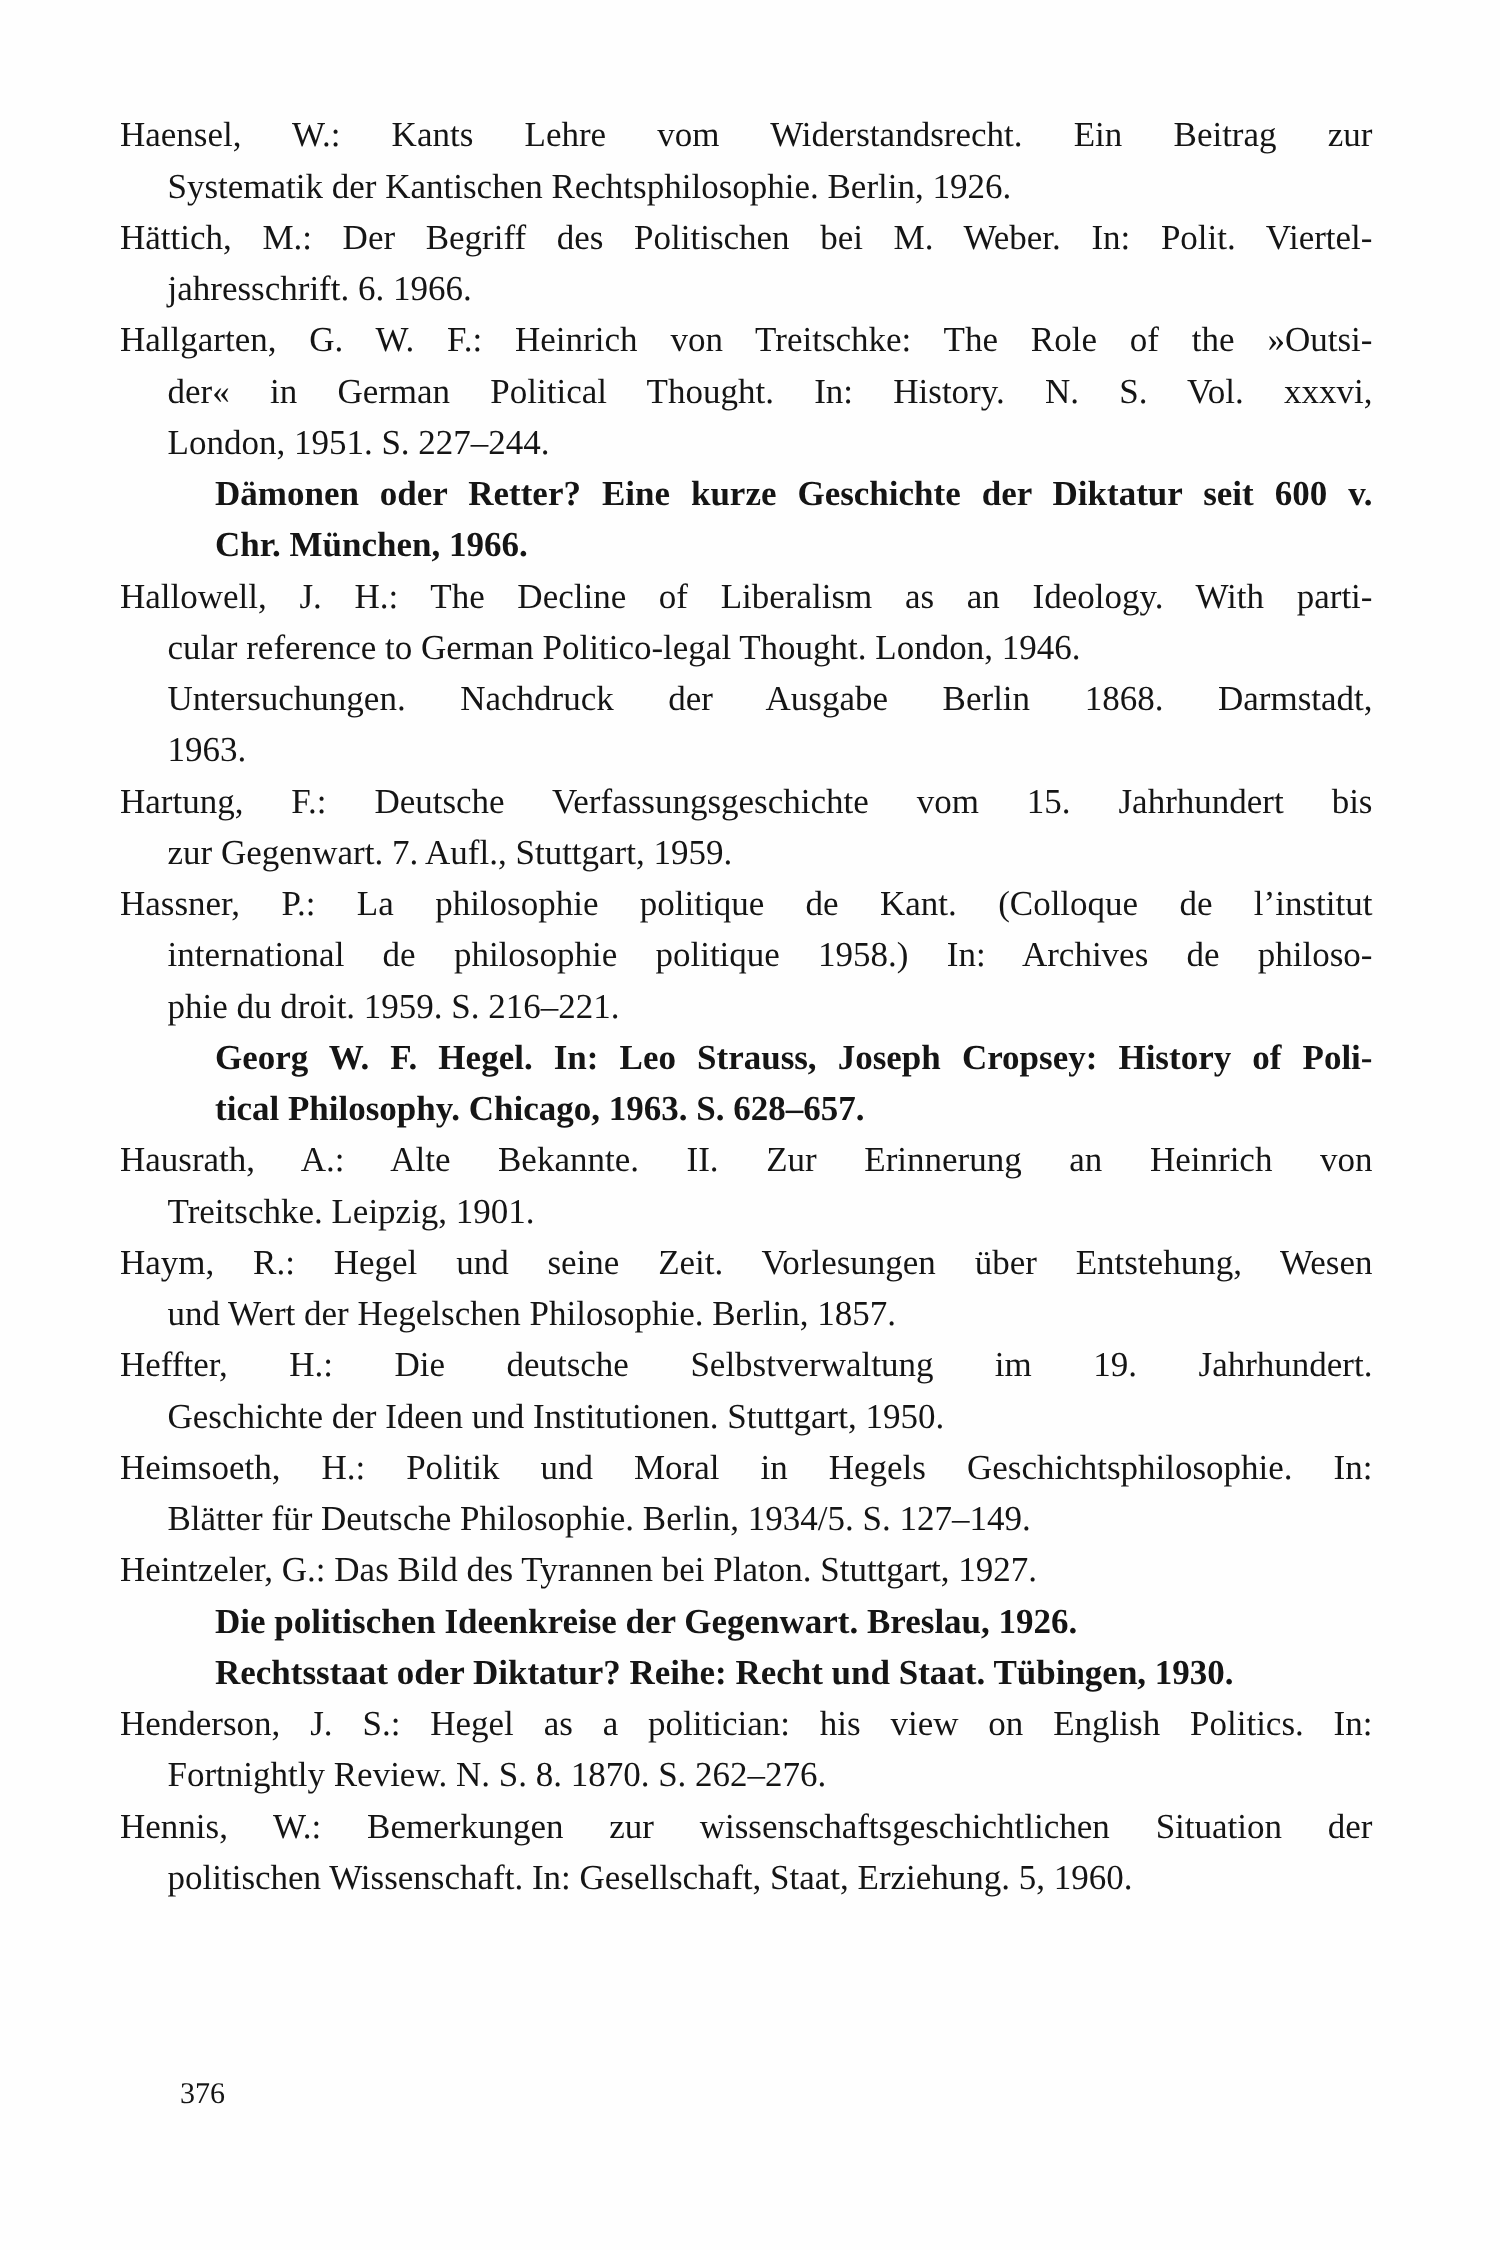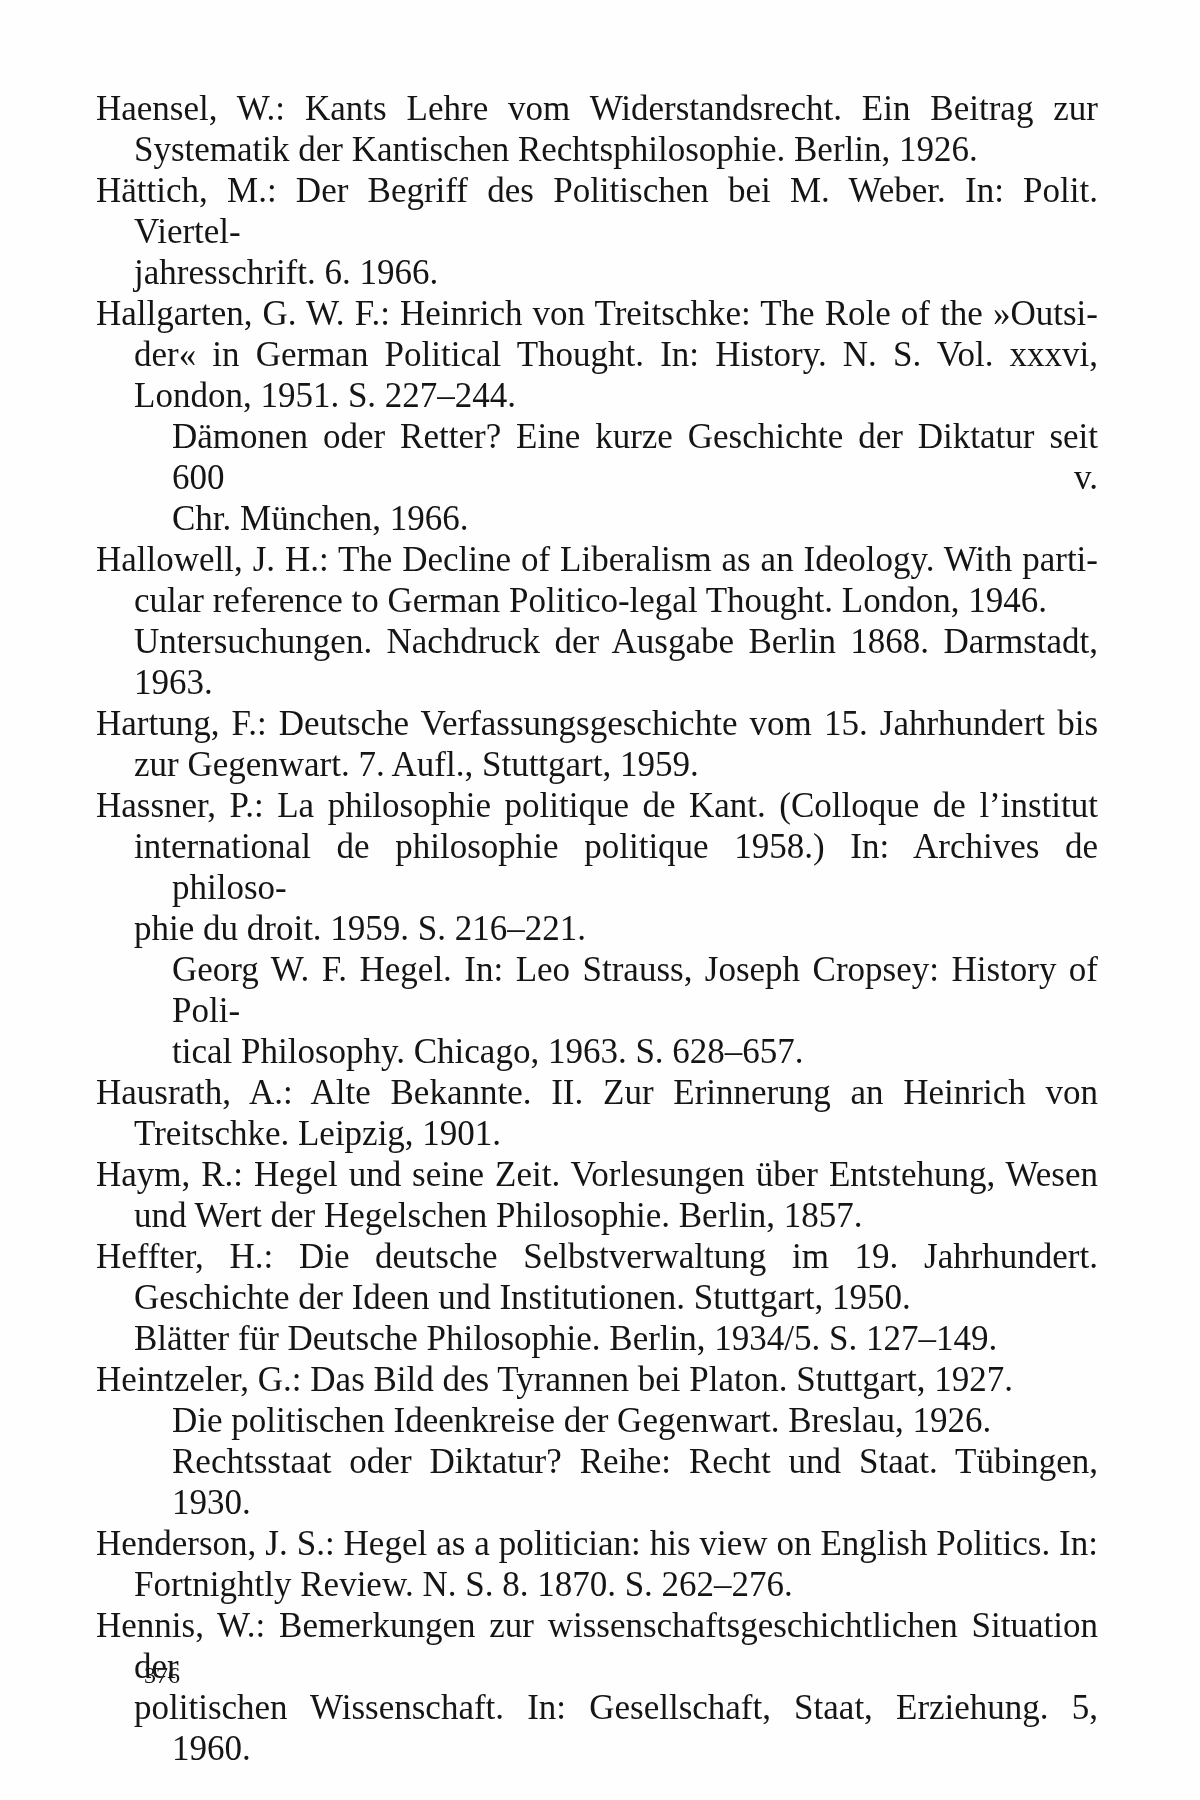--- a/index.html
+++ b/index.html
@@ -5,24 +5,24 @@
   html, body { margin: 0; padding: 0; background: #ffffff; }
   body { width: 1200px; height: 1800px; position: relative; overflow: hidden; }
   .page {
     position: absolute; left: 0; top: 0; width: 1200px; height: 1800px;
     background: #fefefe;
     font-family: "Liberation Serif", "DejaVu Serif", serif;
     color: #151515;
   }
   .bib {
     position: absolute; left: 134px; top: 88px; width: 964px;
-    font-size: 35px; line-height: 41px;
+    font-size: 28px; line-height: 41px;
   }
   .entry { margin: 0; padding-left: 38px; text-indent: -38px; text-align: justify; }
-  .entry.sub { padding-left: 38px; text-indent: 0; }
+  .entry.sub { padding-left: 38px; text-indent: 0; font-weight: bold; }
   .line { display: block; text-align: justify; text-align-last: justify; }
   .line.last { text-align-last: left; }
   .line.first { margin-left: -38px; }
   .entry.sub .line.first { margin-left: 0; }
   .pagenum {
     position: absolute; left: 144px; top: 1662px;
     font-family: "Liberation Serif", "DejaVu Serif", serif;
     font-size: 24px; color: #151515;
   }
 </style>
@@ -75,20 +75,21 @@
       </div>
       <div class="entry">
         <span class="line first">Haym, R.: Hegel und seine Zeit. Vorlesungen über Entstehung, Wesen</span>
         <span class="line last">und Wert der Hegelschen Philosophie. Berlin, 1857.</span>
       </div>
       <div class="entry">
         <span class="line first">Heffter, H.: Die deutsche Selbstverwaltung im 19. Jahrhundert.</span>
         <span class="line last">Geschichte der Ideen und Institutionen. Stuttgart, 1950.</span>
       </div>
       <div class="entry">
+        <span class="line first">Heimsoeth, H.: Politik und Moral in Hegels Geschichtsphilosophie. In:</span>
         <span class="line last">Blätter für Deutsche Philosophie. Berlin, 1934/5. S. 127–149.</span>
       </div>
       <div class="entry">
         <span class="line first last">Heintzeler, G.: Das Bild des Tyrannen bei Platon. Stuttgart, 1927.</span>
       </div>
       <div class="entry sub">
         <span class="line first last">Die politischen Ideenkreise der Gegenwart. Breslau, 1926.</span>
       </div>
       <div class="entry sub">
         <span class="line first last">Rechtsstaat oder Diktatur? Reihe: Recht und Staat. Tübingen, 1930.</span>

